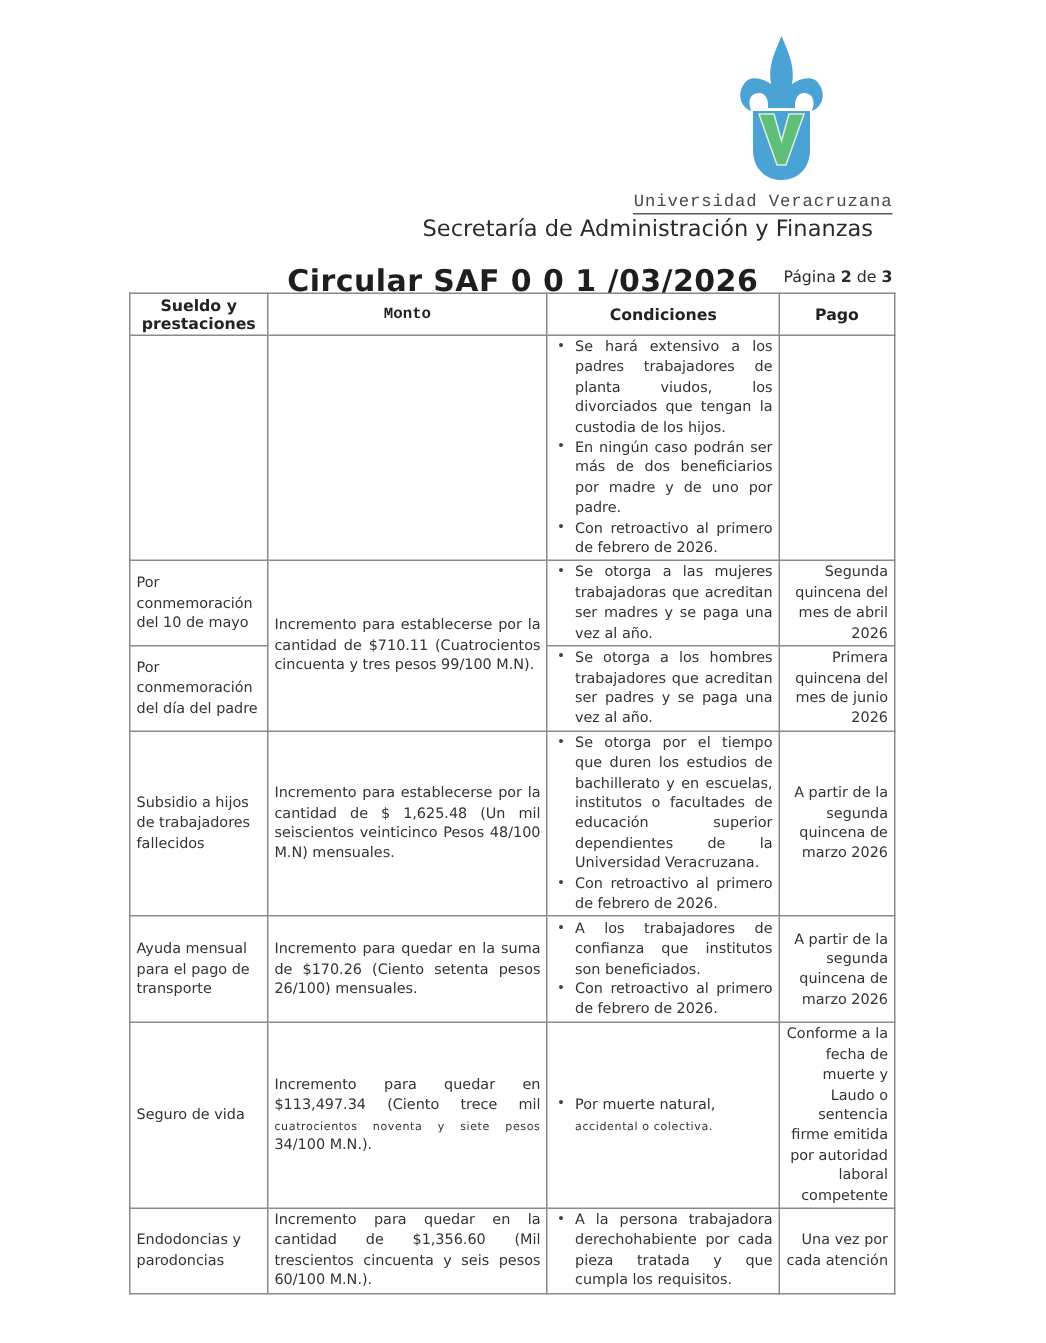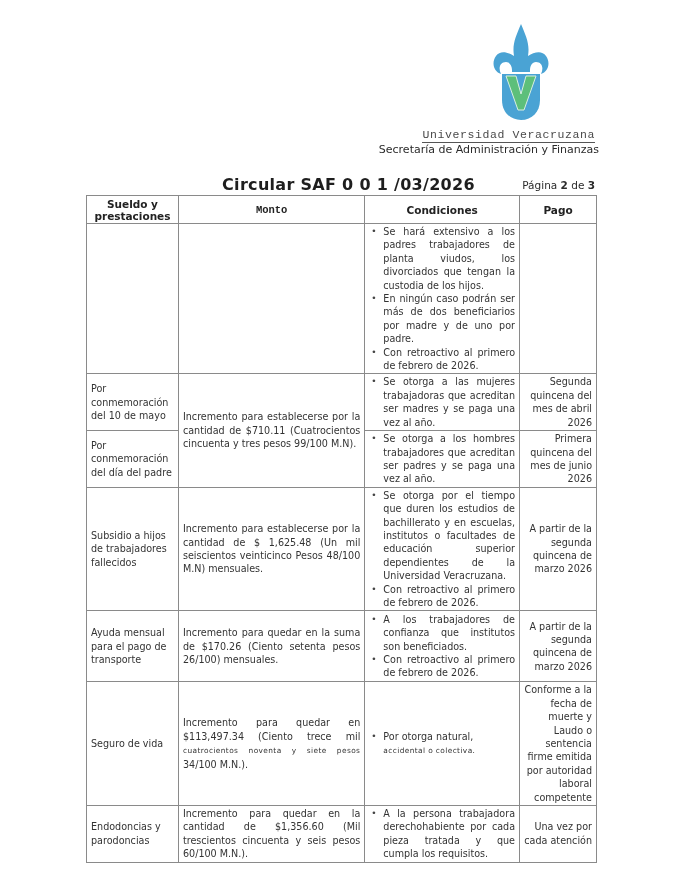--- a/index.html
+++ b/index.html
@@ -1,25 +1,25 @@
 <!DOCTYPE html>
 <html><head>
 <meta charset="utf-8">
 <style>
   html, body { margin: 0; padding: 0; background: #ffffff; }
   body { width: 697px; height: 895px; position: relative; overflow: hidden;
          font-family: "DejaVu Sans", sans-serif; color: #2b2b2b; }
   .logo { position: absolute; left: 488px; top: 22px; width: 66px; height: 100px; }
   .uni-name { position: absolute; right: 102px; top: 128px; font-size: 11.5px; letter-spacing: 0.6px;
               color: #4a4a4a; padding-bottom: 1px; border-bottom: 1px solid #555; font-family: Liberation Mono, monospace; }
-  .secretaria { position: absolute; right: 98px; top: 143px; font-size: 11px; color: #2b2b2b; }
+  .secretaria { position: absolute; right: 115px; top: 143px; font-size: 15px; color: #2b2b2b; }
   .pagina { position: absolute; right: 102px; top: 158px; font-size: 10.5px; color: #2b2b2b; margin-top: 21px; }
   .pagina b { font-weight: bold; }
   .circ-title { position: absolute; left: 0; width: 697px; top: 175px; text-align: center;
-                font-size: 16px; font-weight: bold; color: #1e1e1e; letter-spacing: 0.3px; }
+                font-size: 20px; font-weight: bold; color: #1e1e1e; letter-spacing: 0.3px; }
   table.main { position: absolute; left: 86px; top: 195px; width: 511px; border-collapse: collapse;
                font-size: 9.6px; line-height: 13.4px; color: #333; }
   table.main td, table.main th { border: 1px solid #8a8a8a; vertical-align: middle; padding: 1px 4px; }
   table.main th { font-weight: bold; font-size: 10.5px; color: #222; text-align: center; height: 25px; line-height: 12px; }
   .c1 { width: 83px; margin-top: 11px; }
   .c2 { width: 178px; font-family: Liberation Mono, monospace; }
   .c3 { width: 146px; }
   .c4 { width: 68px; }
   td.monto { text-align: justify; }
   td.pago { text-align: right; }
@@ -115,21 +115,21 @@
 
     <tr style="height:115px;">
       <td>Seguro de vida</td>
       <td class="monto">
         <span>Incremento para quedar en $113,497.34 (Ciento trece mil</span>
         <span class="small">cuatrocientos noventa y siete pesos</span>
         <span>34/100 M.N.).</span>
       </td>
       <td>
         <ul class="cond">
-            <li><span>Por otorga natural,</span><br><span class="small">accidental o colectiva.</span></li>
+            <li><span>Por muerte natural,</span><br><span class="small">accidental o colectiva.</span></li>
           </ul>
       </td>
       <td class="pago">Conforme a la fecha de muerte y Laudo o sentencia firme emitida por autoridad laboral competente</td>
     </tr>
 
     <tr style="height:55px;">
       <td>Endodoncias y parodoncias</td>
       <td class="monto">Incremento para quedar en la cantidad de $1,356.60 (Mil trescientos cincuenta y seis pesos 60/100 M.N.).</td>
       <td>
         <ul class="cond">

